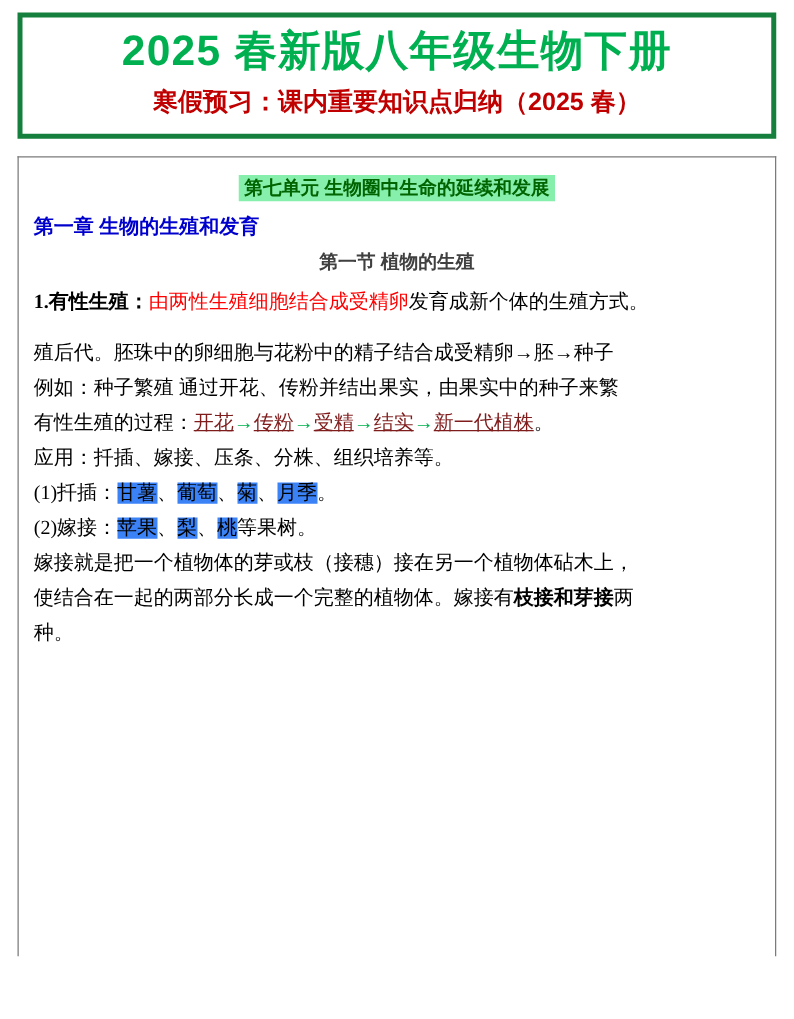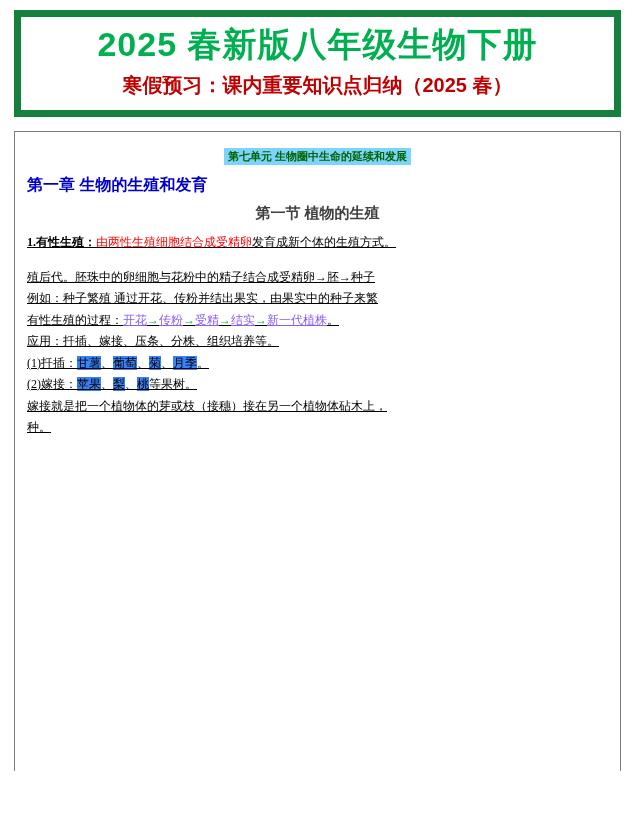--- a/index.html
+++ b/index.html
@@ -17,21 +17,21 @@
   .page {
     position: relative;
     width: 635px;
     height: 815px;
     box-sizing: border-box;
     padding: 10px 14px 0 14px;
   }
 
   
   .header-box {
-    border: 7px solid #15803d;
+    border: 4px solid #15803d;
     padding: 6px 4px 10px 4px;
     text-align: center;
     margin-bottom: 14px;
   }
   .doc-title {
     font-size: 34px;
     line-height: 1.25;
     color: #00b050;
     font-weight: bold;
     letter-spacing: 1px;
@@ -54,24 +54,24 @@
     height: 640px;
     box-sizing: border-box;
   }
 
   .unit-line {
     text-align: center;
     margin: 4px 0 10px 0;
   }
   .unit-title {
     display: inline-block;
-    background: #7dd3fc;
+    background: #86efac;
     color: #006400;
     font-weight: bold;
-    font-size: 11px;
+    font-size: 15px;
     padding: 1px 4px;
     font-family: "Liberation Sans", sans-serif;
   }
   .chapter-line {
     margin: 8px 0 6px 0;
   }
   .chapter-title {
     color: #0000cc;
     font-weight: bold;
     font-size: 16px;
@@ -82,40 +82,39 @@
     margin: 8px 0 10px 0;
   }
   .section-title {
     color: #404040;
     font-weight: bold;
     font-size: 15px;
     font-family: "Liberation Sans", sans-serif;
   }
 
   p.txt {
-    font-size: 12px;
+    font-size: 16px;
     line-height: 1.62;
     margin: 0 0 2px 0;
     text-align: justify;
-    text-decoration: underline;
   }
   p.gap {
     margin-bottom: 16px;
   }
   .bold {
     font-weight: bold;
   }
   .red {
     color: #ff0000;
   }
   .hl {
     background: #3b82f6;
   }
   .ul-green {
-    color: #8b5cf6;
+    color: #7f1d1d;
     text-decoration: underline;
   }
   .arrow {
     color: #00b050;
   }
 </style>
 </head>
 <body>
 
 <div class="page">
@@ -155,16 +154,19 @@
 
     <p class="txt">
       <span>(1)扦插：</span><span class="hl">甘薯</span><span>、</span><span class="hl">葡萄</span><span>、</span><span class="hl">菊</span><span>、</span><span class="hl">月季</span><span>。</span>
     </p>
 
     <p class="txt">
       <span>(2)嫁接：</span><span class="hl">苹果</span><span>、</span><span class="hl">梨</span><span>、</span><span class="hl">桃</span><span>等果树。</span>
     </p>
 
     <p class="txt">嫁接就是把一个植物体的芽或枝（接穗）接在另一个植物体砧木上，</p>
+    <p class="txt">
+      <span>使结合在一起的两部分长成一个完整的植物体。嫁接有</span><span class="bold">枝接和芽接</span><span>两</span>
+    </p>
     <p class="txt">种。</p>
 
   </div>
 </div>
 
 </body></html>

